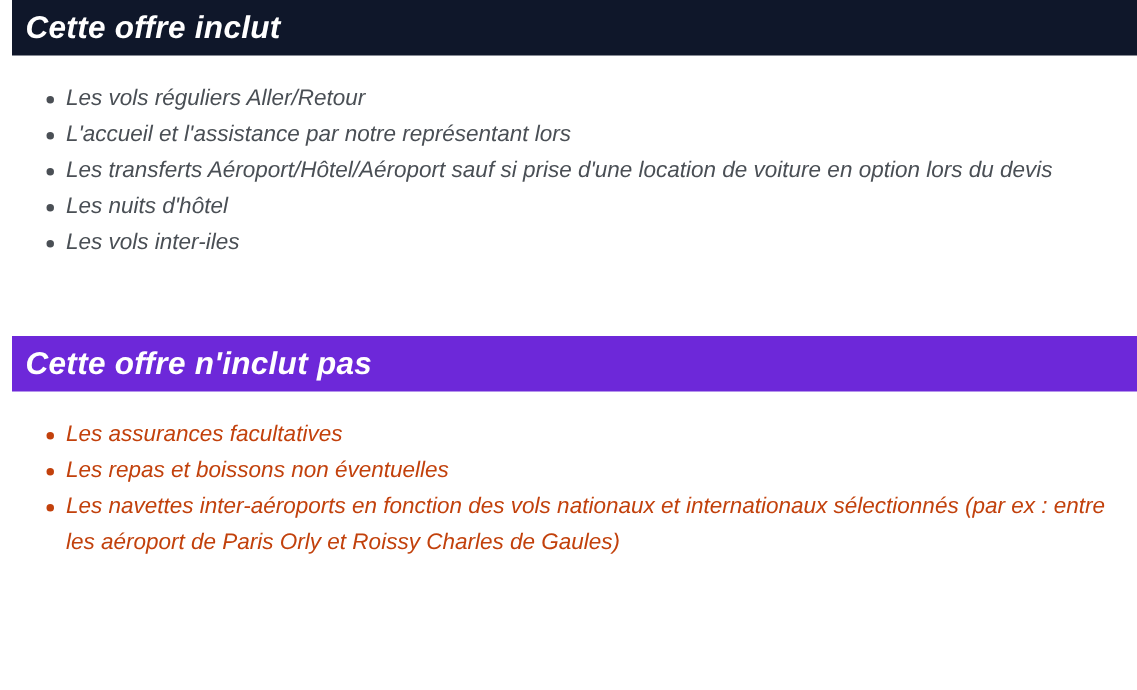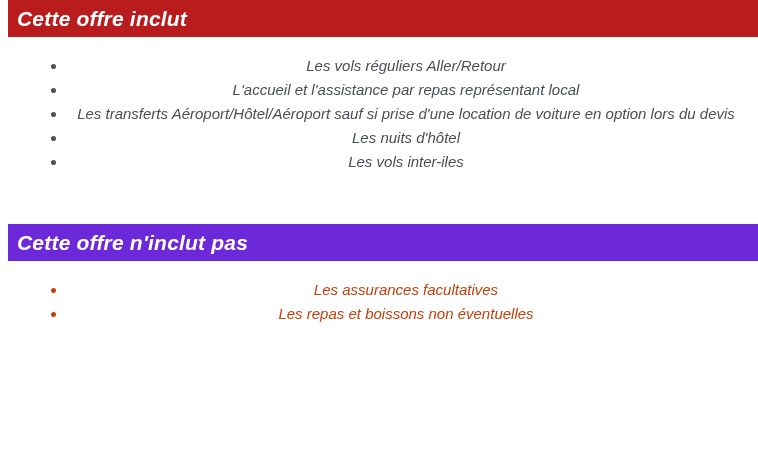--- a/index.html
+++ b/index.html
@@ -24,22 +24,21 @@
   .band-title {
     font-size: 21px;
     font-weight: bold;
     font-style: italic;
     letter-spacing: 0.2px;
   }
   .band-2 { margin-top: 50px; }
   ul.offer-list {
     list-style: none;
     margin: 17px 0 0 0;
-    padding: 0 10px 0 64px;
-    text-align: center;
+    padding: 0 10px 0 44px;
   }
   ul.offer-list li {
     position: relative;
     font-size: 15px;
     font-style: italic;
     line-height: 24px;
   }
   ul.offer-list li::before {
     content: "";
     position: absolute;
@@ -49,34 +48,35 @@
     height: 5px;
     border-radius: 50%;
     background: currentColor;
   }
 </style>
 </head>
 <body>
 
 <div class="page">
 
-  <div class="band band-1" style="background: #b91c1c; text-align: center;">
+  <div class="band band-1" style="background: #0f172a; text-align: center;">
     <span class="band-title" style="color: rgb(255, 255, 255);">Cette offre inclut</span>
   </div>
 
   <ul class="offer-list" style="color: rgb(74, 79, 85);">
     <li>Les vols réguliers Aller/Retour</li>
-    <li>L'accueil et l'assistance par repas représentant local</li>
+    <li>L'accueil et l'assistance par notre représentant lors</li>
     <li>Les transferts Aéroport/Hôtel/Aéroport sauf si prise d'une location de voiture en option lors du devis</li>
     <li>Les nuits d'hôtel</li>
     <li>Les vols inter-iles</li>
   </ul>
 
   <div class="band band-2" style="background: #6d28d9;">
     <span class="band-title" style="color: rgb(255, 255, 255);">Cette offre n'inclut pas</span>
   </div>
 
   <ul class="offer-list" style="color: #c2410c;">
     <li>Les assurances facultatives</li>
     <li>Les repas et boissons non éventuelles</li>
+    <li>Les navettes inter-aéroports en fonction des vols nationaux et internationaux sélectionnés (par ex : entre les aéroport de Paris Orly et Roissy Charles de Gaules)</li>
   </ul>
 
 </div>
 
 </body></html>

